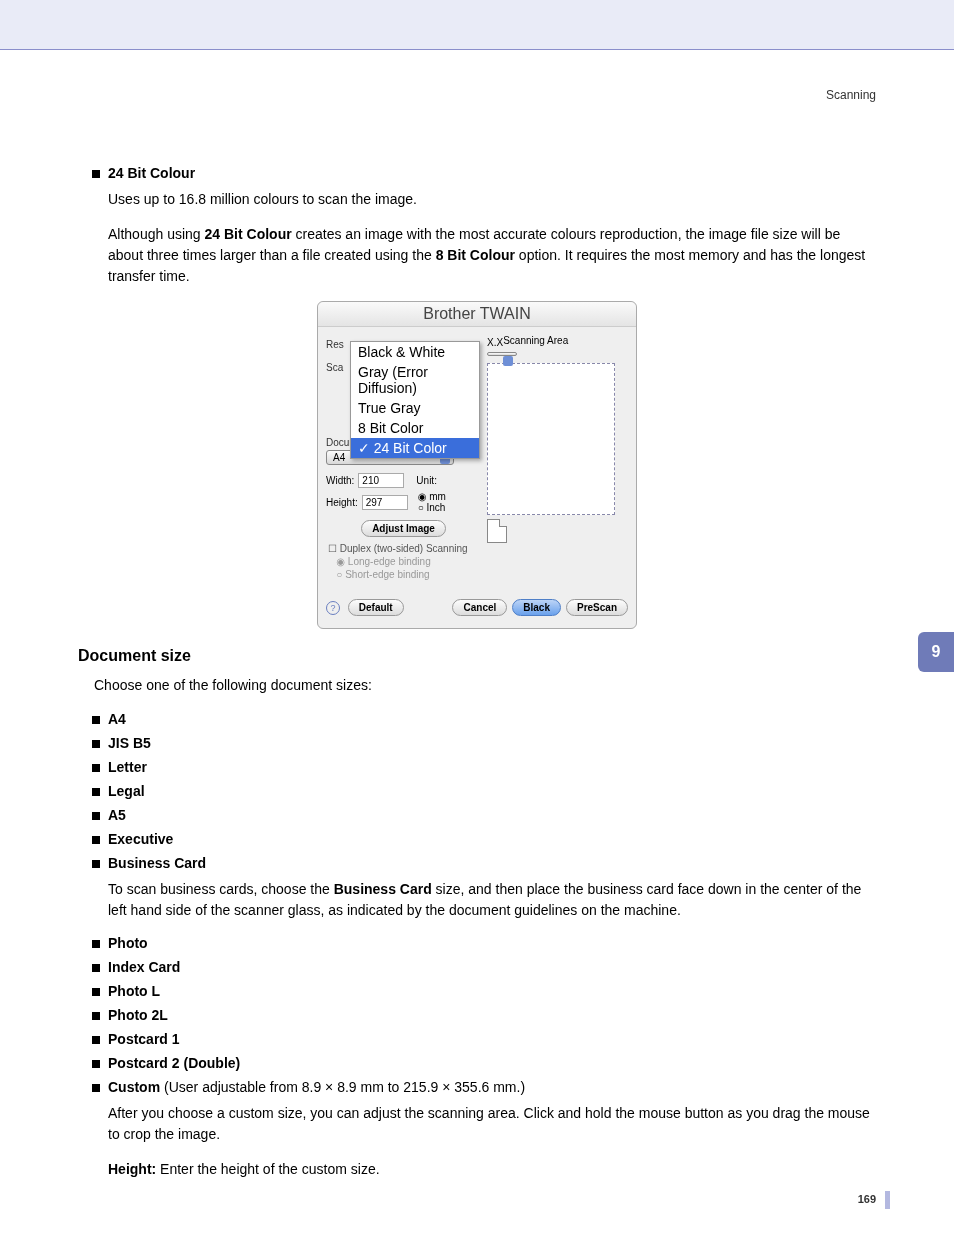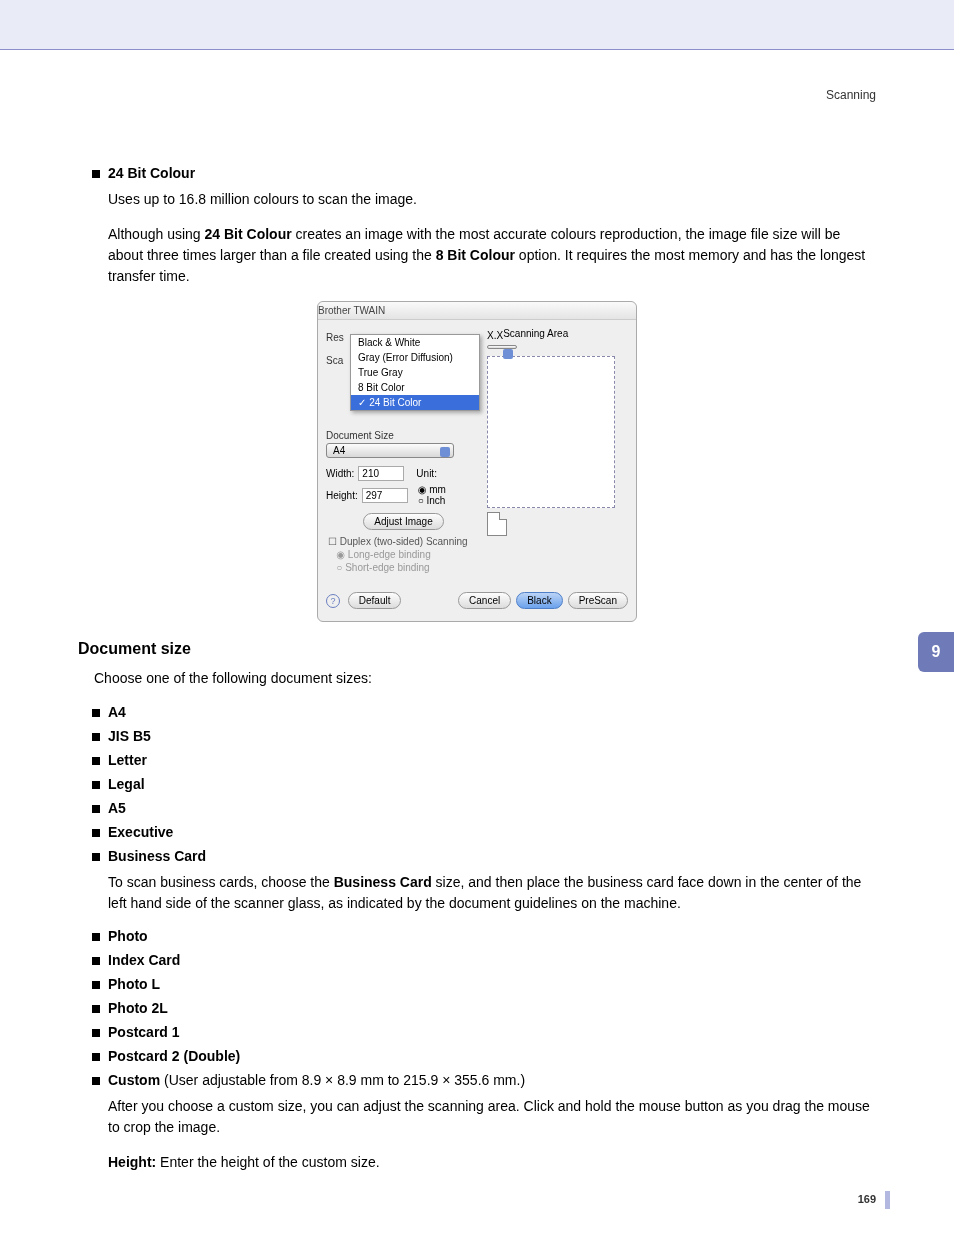--- a/index.html
+++ b/index.html
@@ -94,21 +94,22 @@
       width: 320px;
       margin: 10px auto 18px auto;
       border: 1px solid #aaa;
       border-radius: 6px;
       font-family: "Lucida Grande", Arial, sans-serif;
       font-size: 10px;
       background: #efefef;
       position: relative;
     }
     .twain-title {
-      font-size: 10px;
+      text-align: center;
+      font-size: 16px;
       padding: 3px 0;
       color: #444;
       border-bottom: 1px solid #ccc;
       background: linear-gradient(#fafafa,#e4e4e4);
       border-radius: 6px 6px 0 0;
     }
     .twain-body {
       display: flex;
       padding: 8px;
     }
@@ -133,38 +134,39 @@
       border-radius: 2px;
     }
     .dd-menu {
       position: absolute;
       top: 6px; left: 24px;
       width: 130px;
       background: #fff;
       border: 1px solid #999;
       box-shadow: 2px 2px 4px rgba(0,0,0,0.3);
       z-index: 10;
-      font-size: 10px;
+      font-size: 14px;
     }
     .dd-menu div { padding: 2px 7px; }
     .dd-menu .sel { background: #3a6edb; color: #fff; }
     .dd-menu .chk::before { content: "✓ "; }
     .lbl { font-size: 10px; color: #333; margin-top: 4px; }
     .field-row { display: flex; align-items: center; margin: 3px 0; font-size: 10px; }
     .field-row input[type=text] {
       width: 46px; font-size: 10px; border: 1px solid #aaa; padding: 1px 3px; margin: 0 4px;
     }
     .btn-pill {
       background: linear-gradient(#fdfdfd,#dcdcdc);
       border: 1px solid #999;
       border-radius: 10px;
       padding: 2px 10px;
       font-size: 10px;
       display: inline-block;
       margin: 4px 0;
+      font-weight: bold;
     }
     .btn-pill.primary {
       background: linear-gradient(#bcd4f6,#6aa1ec);
       border-color: #4f7fc7;
     }
     .scan-area-lbl { font-size: 10px; margin-bottom: 4px; }
     .scan-preview {
       width: 128px; height: 152px;
       border: 1px dashed #88a;
       background: #fff;

